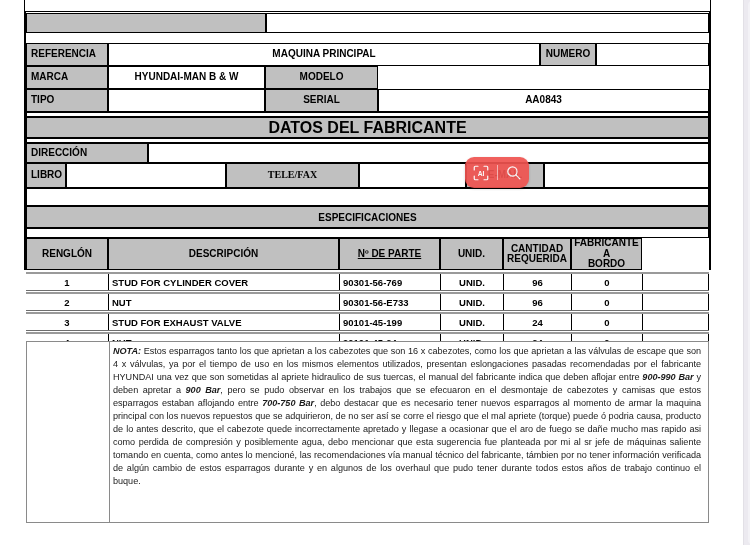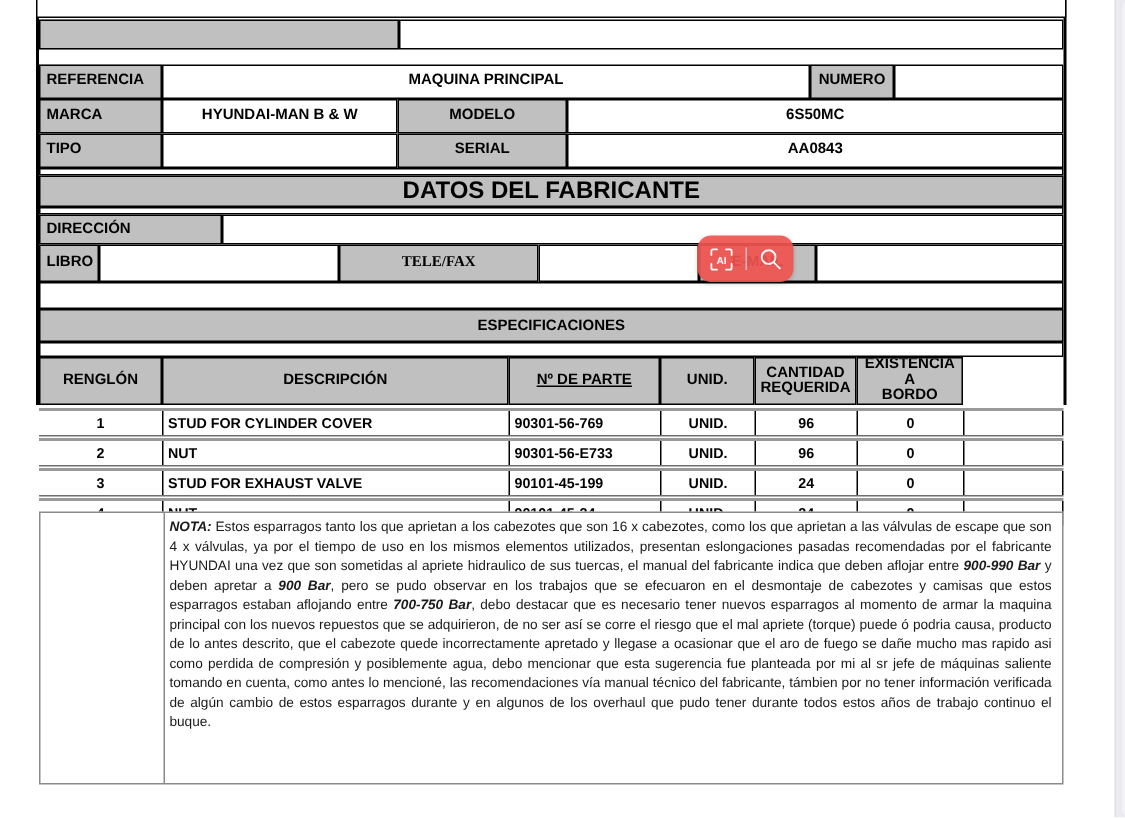--- a/index.html
+++ b/index.html
@@ -209,21 +209,20 @@
     <div class="spacer-white" style="left:266px; top:13px; width:443px; height:20px;"></div>
 
     <div class="cell gray left" style="left:26px; top:43px; width:82px; height:23px;">REFERENCIA</div>
     <div class="cell white center" style="left:108px; top:43px; width:432px; height:23px;">MAQUINA PRINCIPAL</div>
     <div class="cell gray center" style="left:540px; top:43px; width:56px; height:23px;">NUMERO</div>
     <div class="cell white center" style="left:596px; top:43px; width:113px; height:23px;"></div>
 
     <div class="cell gray left" style="left:26px; top:66px; width:82px; height:23px;">MARCA</div>
     <div class="cell white center" style="left:108px; top:66px; width:157px; height:23px;">HYUNDAI-MAN B &amp; W</div>
     <div class="cell gray center" style="left:265px; top:66px; width:113px; height:23px;">MODELO</div>
-    <div class="cell white center" style="left:378px; top:66px; width:331px; height:23px;">6S50MC</div>
 
     <div class="cell gray left" style="left:26px; top:89px; width:82px; height:23px;">TIPO</div>
     <div class="cell white center" style="left:108px; top:89px; width:157px; height:23px;"></div>
     <div class="cell gray center" style="left:265px; top:89px; width:113px; height:23px;">SERIAL</div>
     <div class="cell white center" style="left:378px; top:89px; width:331px; height:23px;">AA0843</div>
 
     <div class="spacer-white" style="left:26px; top:112px; width:683px; height:5px;"></div>
 
     <div class="band" style="left:26px; top:117px; width:683px; height:21px; font-size:16px;">DATOS DEL FABRICANTE</div>
 
@@ -255,21 +254,21 @@
       <span>Nº DE PARTE</span>
     </div>
     <div class="cell gray center stack" style="left:440px; top:238px; width:63px; height:32px;">
       <span>UNID.</span>
     </div>
     <div class="cell gray center stack" style="left:503px; top:238px; width:68px; height:32px;">
       <span>CANTIDAD</span>
       <span>REQUERIDA</span>
     </div>
     <div class="cell gray center stack" style="left:571px; top:238px; width:71px; height:32px;">
-      <span>EXISTENCIA A</span>
+      <span>FABRICANTE A</span>
       <span>BORDO</span>
     </div>
 
     <div class="drow" style="top:272px;">
       <div class="dc c" style="left:0px;  width:82px;">1</div>
       <div class="dc l" style="left:83px; width:229px;">STUD FOR CYLINDER COVER</div>
       <div class="dc l" style="left:314px;width:100px;">90301-56-769</div>
       <div class="dc c" style="left:415px;width:62px;">UNID.</div>
       <div class="dc c" style="left:478px;width:67px;">96</div>
       <div class="dc c" style="left:546px;width:70px;">0</div>

